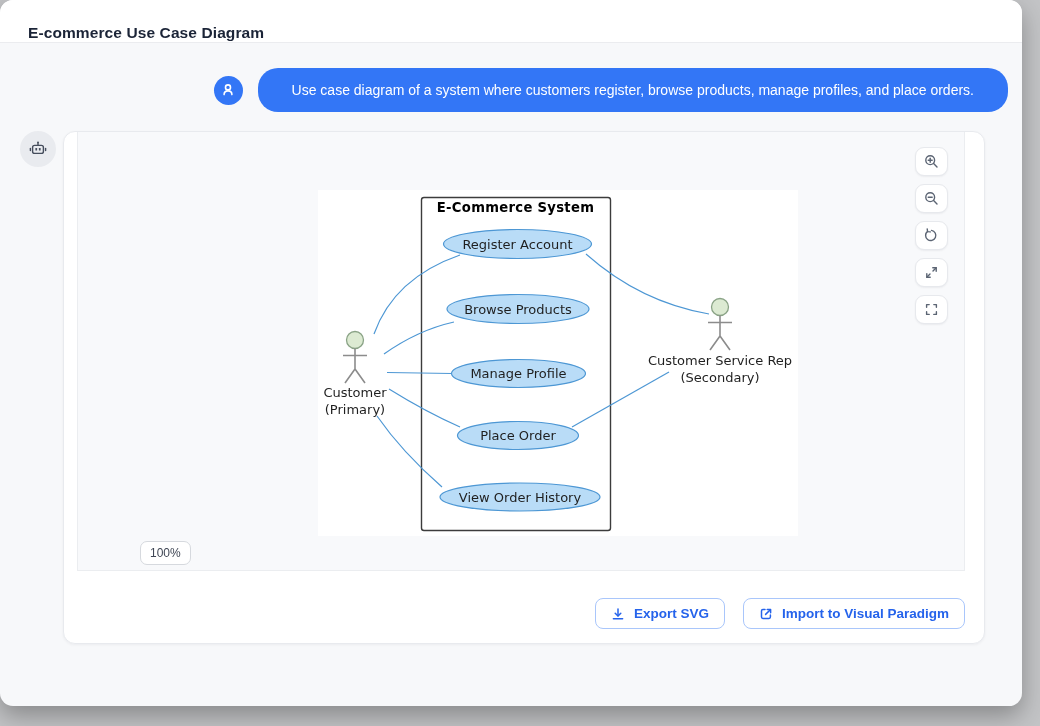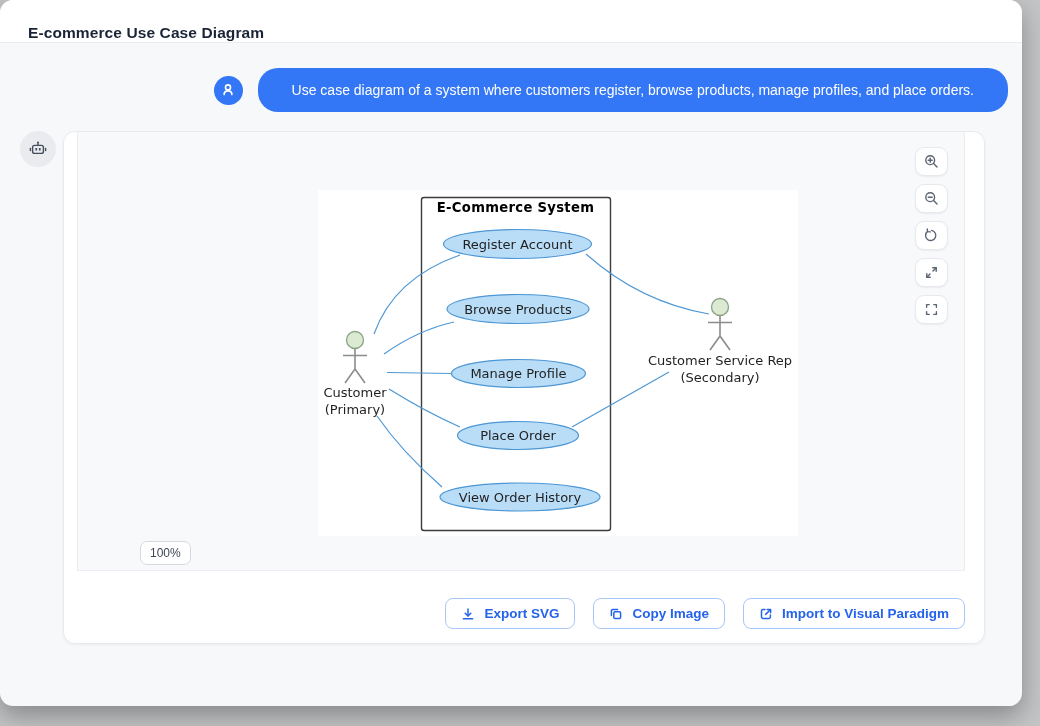--- a/index.html
+++ b/index.html
@@ -234,27 +234,20 @@
         <button class="abtn">
           <svg width="14" height="14" viewBox="0 0 14 14" fill="none" stroke="#2563eb" stroke-width="1.5" stroke-linecap="round" stroke-linejoin="round">
             <line x1="7" y1="2" x2="7" y2="8.8"></line>
               <polyline points="4.2,6.2 7,9 9.8,6.2"></polyline>
               <line x1="2.4" y1="11.8" x2="11.6" y2="11.8"></line>
           </svg>
           <span>Export SVG</span>
         </button>
         <button class="abtn">
           <svg width="14" height="14" viewBox="0 0 14 14" fill="none" stroke="#2563eb" stroke-width="1.5" stroke-linecap="round" stroke-linejoin="round">
-            <rect x="4.8" y="4.8" width="6.8" height="6.8" rx="1.3"></rect>
-            <path d="M 2.4 8.6 V 3.7 A 1.3 1.3 0 0 1 3.7 2.4 H 8.6"></path>
-          </svg>
-          <span>Copy Image</span>
-        </button>
-        <button class="abtn">
-          <svg width="14" height="14" viewBox="0 0 14 14" fill="none" stroke="#2563eb" stroke-width="1.5" stroke-linecap="round" stroke-linejoin="round">
             <path d="M 6 2.6 H 3.9 A 1.4 1.4 0 0 0 2.5 4 V 10.1 A 1.4 1.4 0 0 0 3.9 11.5 H 10 A 1.4 1.4 0 0 0 11.4 10.1 V 8"></path>
             <polyline points="8.2,2.4 11.6,2.4 11.6,5.8"></polyline>
               <line x1="6.6" y1="7.4" x2="11.3" y2="2.7"></line>
           </svg>
           <span>Import to Visual Paradigm</span>
         </button>
       </div>
 
     </div>
   </div>

